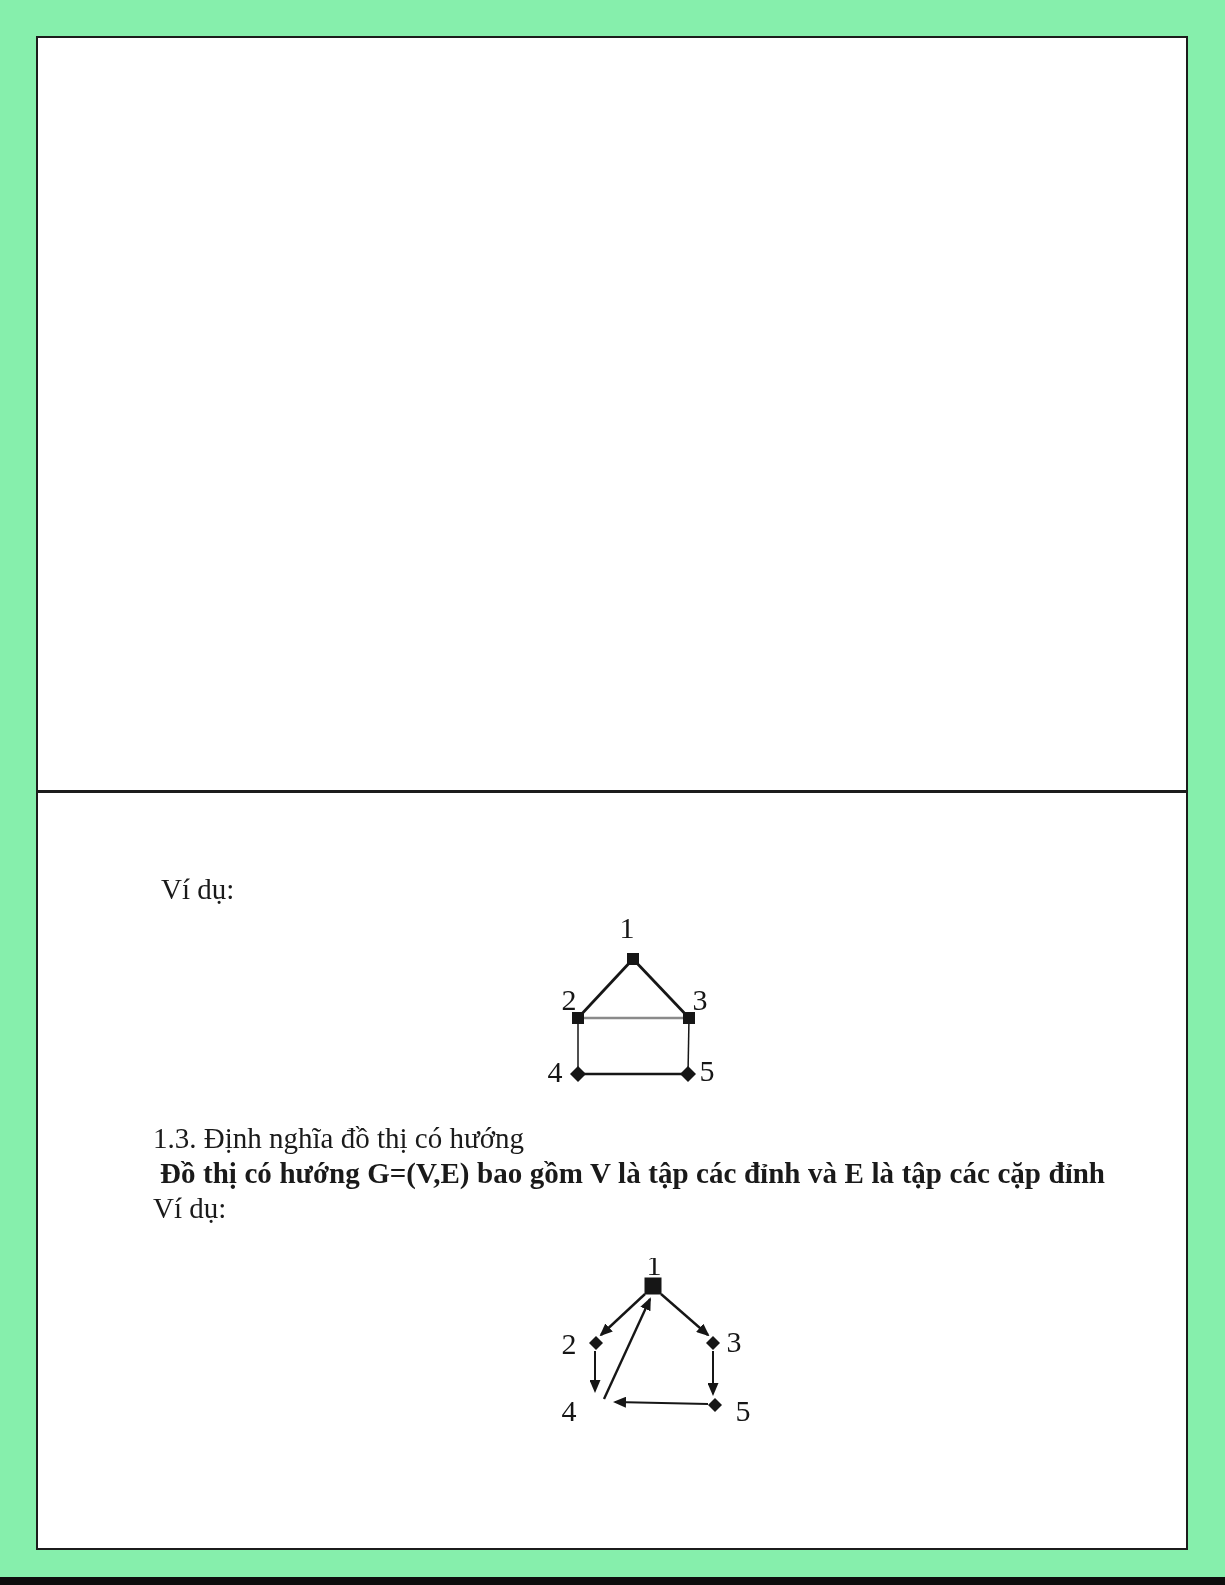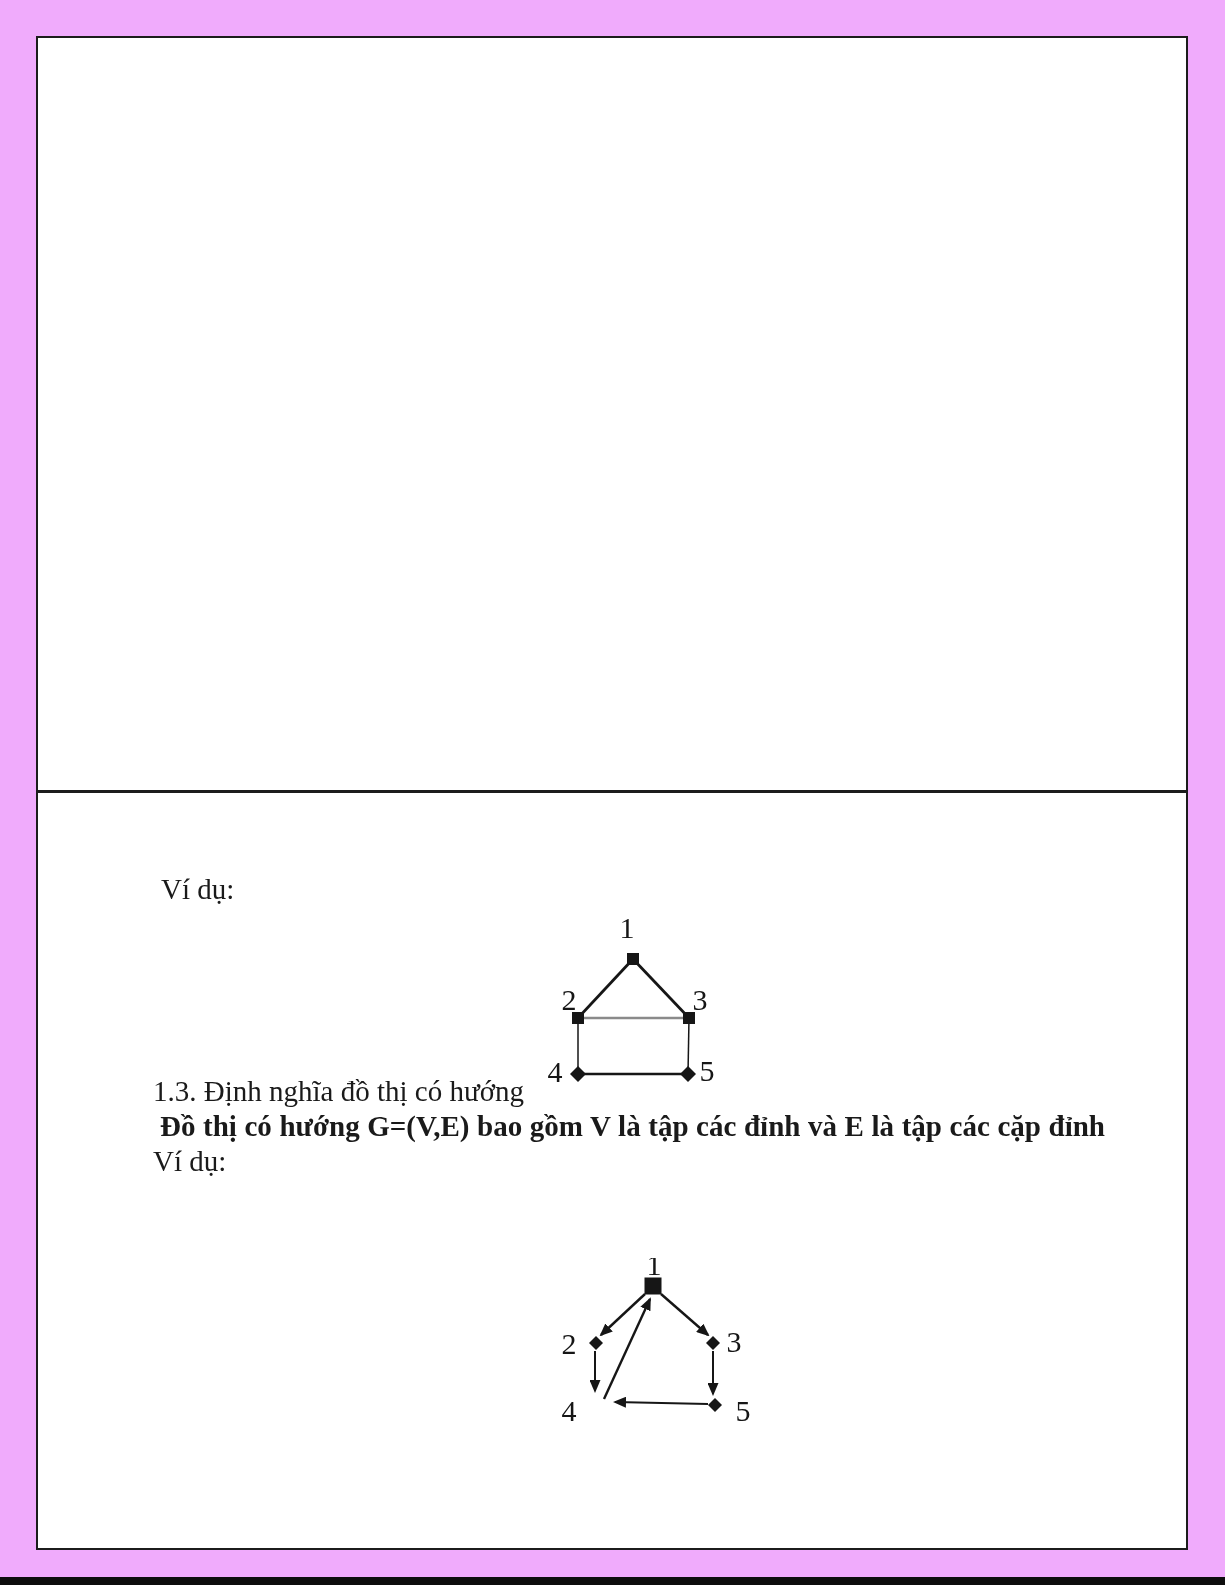--- a/index.html
+++ b/index.html
@@ -1,20 +1,20 @@
 <!DOCTYPE html>
 <html><head>
 <meta charset="utf-8">
 <style>
   html, body { margin: 0; padding: 0; background: #ffffff; }
   .page {
     position: relative;
     width: 1225px;
     height: 1585px;
-    background: #f0abfc;
+    background: #86efac;
     font-family: "Liberation Serif", "DejaVu Serif", serif;
     color: #1a1a1a;
     overflow: hidden;
   }
   .outer-frame {
     position: absolute;
     left: 36px; top: 36px;
     width: 1152px; height: 1514px;
     border: 2px solid #1c1c1c;
     box-sizing: border-box;
@@ -31,21 +31,21 @@
     left: 161px; top: 871px;
     font-size: 29px;
     line-height: 36px;
     white-space: nowrap;
   }
   .graph-svg { position: absolute; }
   #graph1 { left: 520px; top: 905px; width: 230px; height: 190px; }
   #graph2 { left: 540px; top: 1258px; width: 240px; height: 182px; }
   .text-block {
     position: absolute;
-    left: 153px; top: 1074px;
+    left: 153px; top: 1121px;
     width: 952px;
     font-size: 29px;
     line-height: 35px;
   }
   .text-line { white-space: nowrap; }
   .justified-line {
     white-space: normal;
     text-align: justify;
     text-align-last: justify;
     padding-left: 7px;

